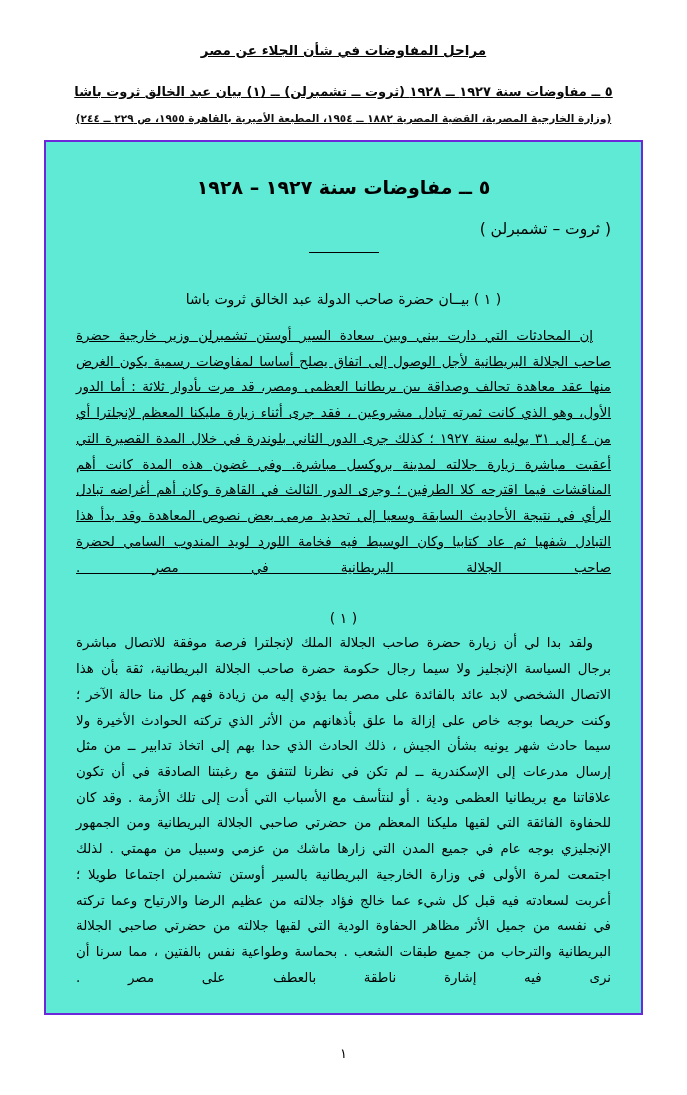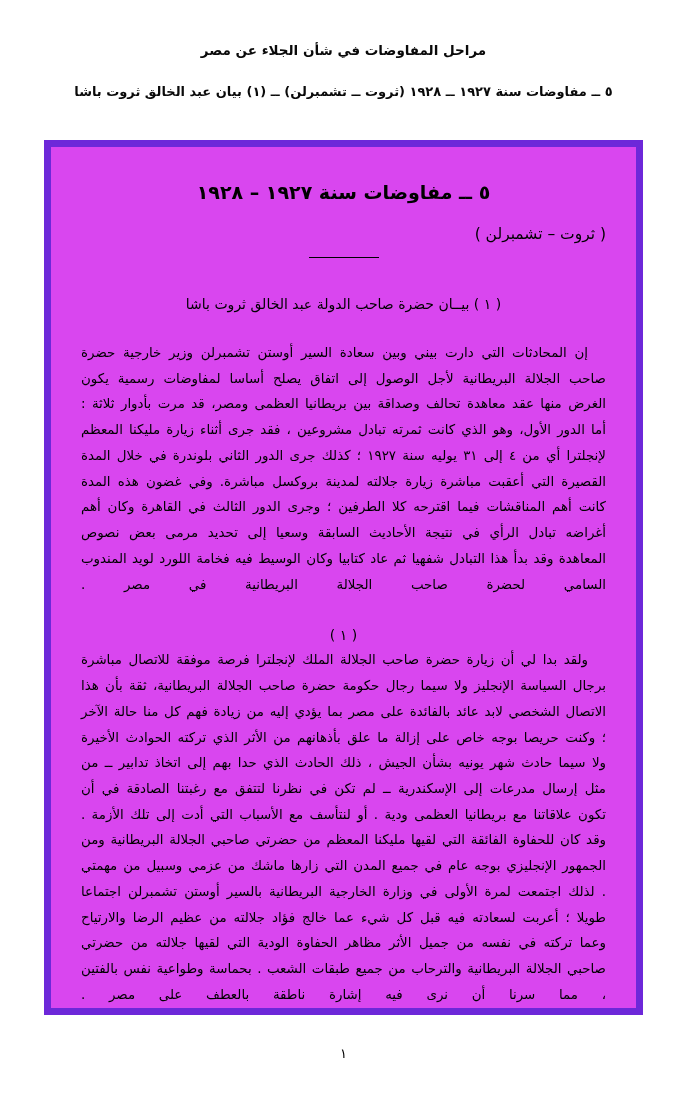--- a/index.html
+++ b/index.html
@@ -18,20 +18,21 @@
   .page {
     width: 687px;
     height: 1095px;
     box-sizing: border-box;
     padding: 0;
     position: relative;
   }
   .header-block {
     text-align: center;
     padding-top: 40px;
+    text-decoration: underline;
   }
   .header-title {
     font-size: 13.5px;
     font-weight: bold;
     color: #0a0a0a;
     line-height: 1.5;
     letter-spacing: 0px;
   }
   .header-sub {
     font-size: 13px;
@@ -48,23 +49,23 @@
     margin-top: 9px;
     line-height: 1.5;
     padding: 0 40px;
   }
   .frame {
     position: absolute;
     top: 140px;
     right: 44px;
     left: 44px;
     bottom: 80px;
-    border: 7px solid #6d28d9;
+    border: 2px solid #6d28d9;
     box-sizing: border-box;
-    background: #d946ef;
+    background: #5eead4;
   }
   .frame-inner {
     padding: 26px 30px 20px 30px;
     box-sizing: border-box;
     height: 100%;
     overflow: hidden;
   }
   .doc-title {
     text-align: center;
     font-size: 19px;
@@ -90,21 +91,22 @@
   }
   .para {
     font-size: 13.4px;
     line-height: 1.92;
     text-align: justify;
     text-align-last: justify;
     margin-top: 3px;
     word-spacing: 1px;
   }
   .para.first {
-    margin-top: 28px;
+    margin-top: 16px;
+    text-decoration: underline;
   }
   .para-indent {
     display: inline-block;
     width: 18px;
   }
   .num-heading {
     text-align: center;
     font-size: 14px;
     margin-top: 30px;
     margin-bottom: 4px;
@@ -119,20 +121,21 @@
   }
 </style>
 </head>
 <body>
 
 <div class="page">
 
   <div class="header-block">
     <div class="header-title">مراحل المفاوضات في شأن الجلاء عن مصر</div>
     <div class="header-sub">٥ ــ مفاوضات سنة ١٩٢٧ ــ ١٩٢٨ (ثروت ــ تشمبرلن) ــ (١) بيان عبد الخالق ثروت باشا</div>
+    <div class="header-source">(وزارة الخارجية المصرية، القضية المصرية ١٨٨٢ ــ ١٩٥٤، المطبعة الأميرية بالقاهرة ١٩٥٥، ص ٢٢٩ ــ ٢٤٤)</div>
   </div>
 
   <div class="frame">
     <div class="frame-inner">
 
       <div class="doc-title">٥ ــ مفاوضات سنة ١٩٢٧ – ١٩٢٨</div>
       <div class="doc-subtitle">( ثروت – تشمبرلن )</div>
       <div class="rule"></div>
 
       <div class="section-heading">( ١ ) بيــان حضرة صاحب الدولة عبد الخالق ثروت باشا</div>

